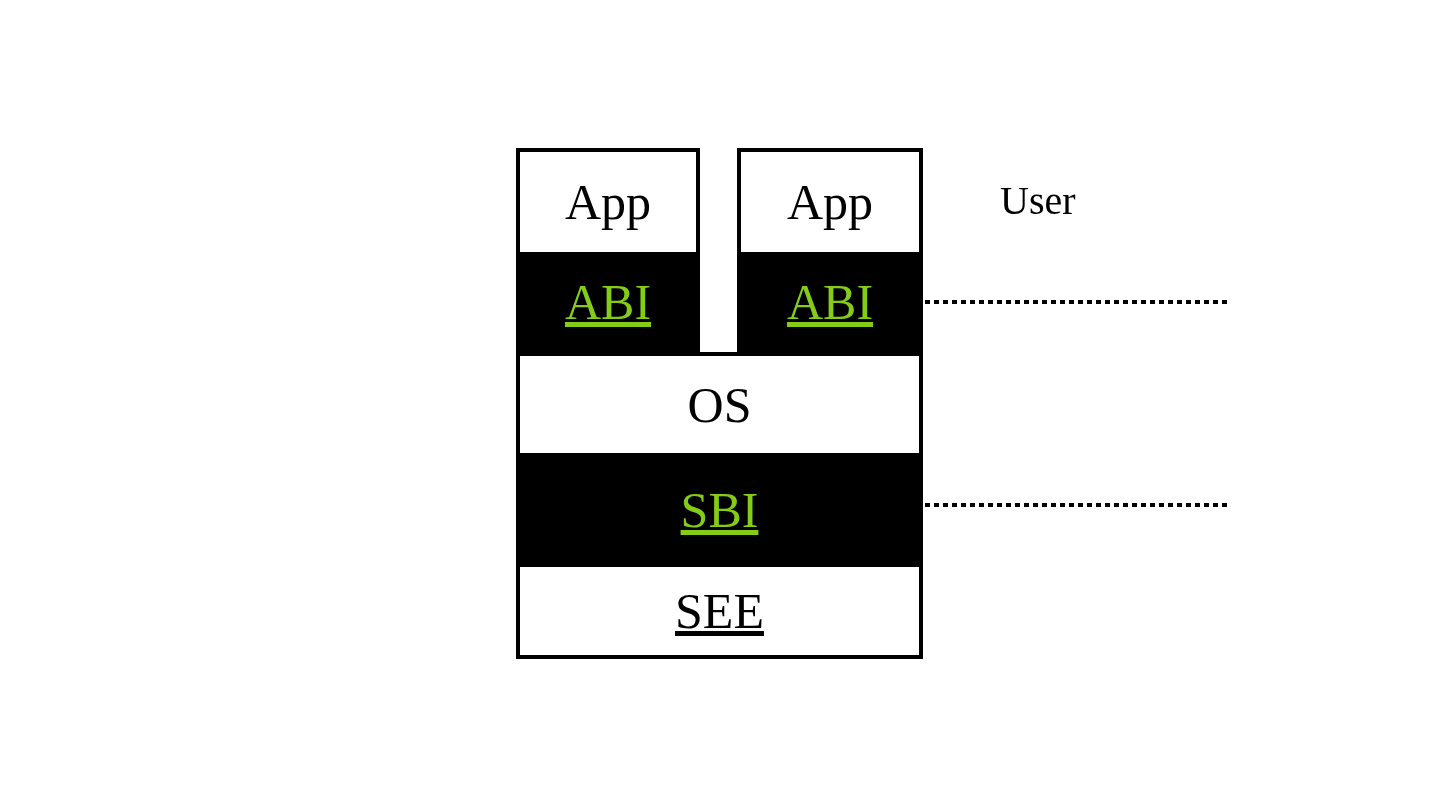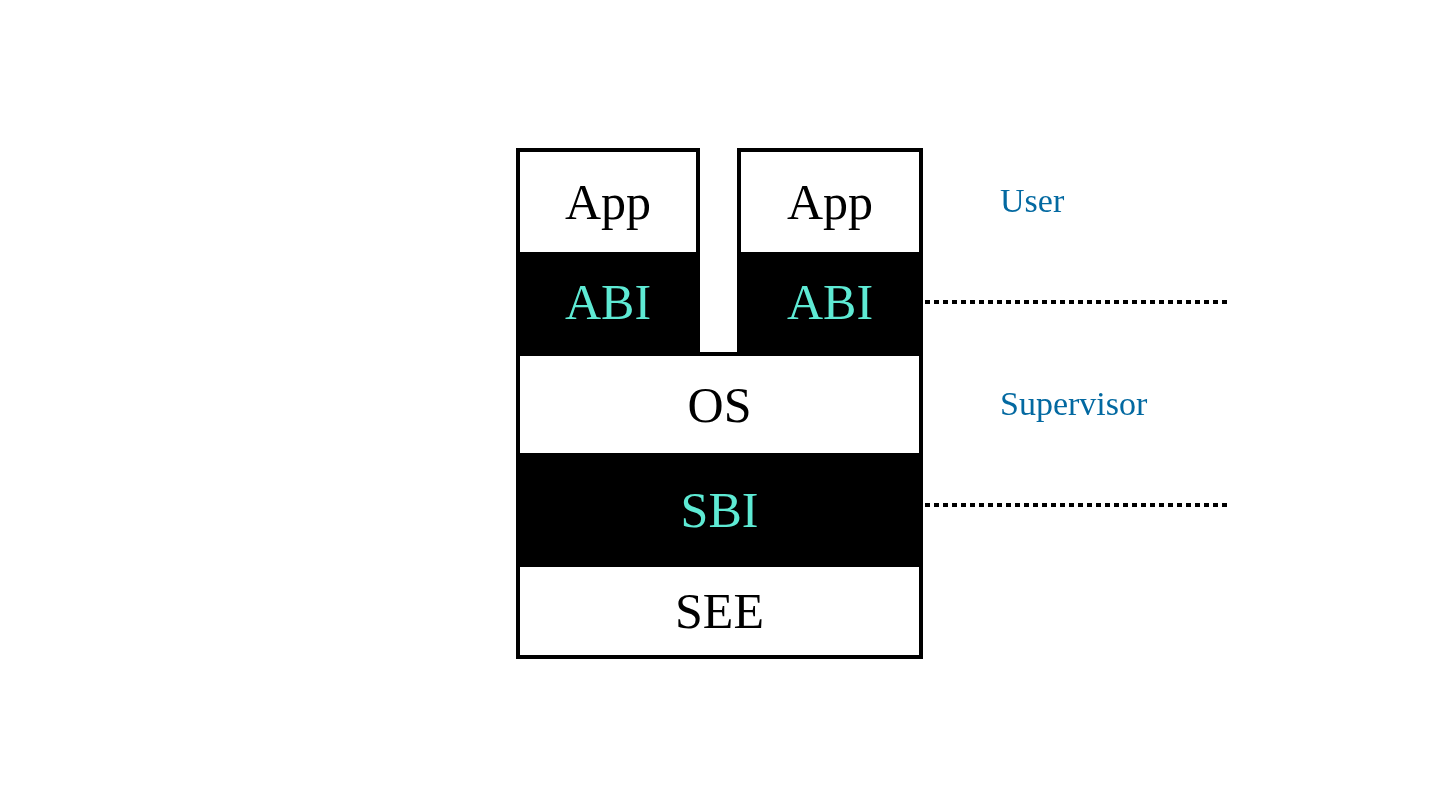--- a/index.html
+++ b/index.html
@@ -17,38 +17,38 @@
     border: 4px solid #000000; background: #ffffff;
     display: flex; flex-direction: column;
   }
   #app-stack-left  { left: 516px; top: 148px; width: 184px; height: 208px; }
   #app-stack-right { left: 737px; top: 148px; width: 186px; height: 208px; }
   .cell {
     display: flex; align-items: center; justify-content: center;
     font-size: 50px; line-height: 1; background: #ffffff; color: #000000;
   }
   .stack-col .cell { flex: 1; }
-  .cell.dark { background: #000000; color: #5eead4; }
+  .cell.dark { background: #000000; color: #84cc16; text-decoration: underline; }
   #lower-stack {
     position: absolute; left: 516px; top: 352px; width: 407px; height: 307px;
     box-sizing: border-box; border: 4px solid #000000; background: #ffffff;
     display: flex; flex-direction: column;
   }
   #os-cell  { height: 97px; }
   #sbi-cell { height: 114px; }
-  #see-cell { flex: 1; }
+  #see-cell { flex: 1; text-decoration: underline; }
   .dotted-line {
     position: absolute; left: 925px; width: 302px; height: 4px;
     background: repeating-linear-gradient(90deg, #000000 0 5px, transparent 5px 9px);
   }
   #abi-boundary-line { top: 300px; }
   #sbi-boundary-line { top: 503px; }
   .priv-label {
     position: absolute; left: 1000px; transform: translateY(-50%);
-    font-size: 34px; line-height: 1; white-space: nowrap; color: #0369a1;
+    font-size: 40px; line-height: 1; white-space: nowrap; color: #000000;
   }
   #label-user       { top: 201px; }
   #label-supervisor { top: 404px; }
   #label-machine    { top: 606px; }
 </style>
 </head>
 <body>
 
 <div class="canvas">
 
@@ -65,15 +65,14 @@
   <div id="lower-stack">
     <div class="cell" id="os-cell">OS</div>
     <div class="cell dark" id="sbi-cell">SBI</div>
     <div class="cell" id="see-cell">SEE</div>
   </div>
 
   <div class="dotted-line" id="abi-boundary-line"></div>
   <div class="dotted-line" id="sbi-boundary-line"></div>
 
   <div class="priv-label" id="label-user">User</div>
-  <div class="priv-label" id="label-supervisor">Supervisor</div>
 
 </div>
 
 </body></html>

